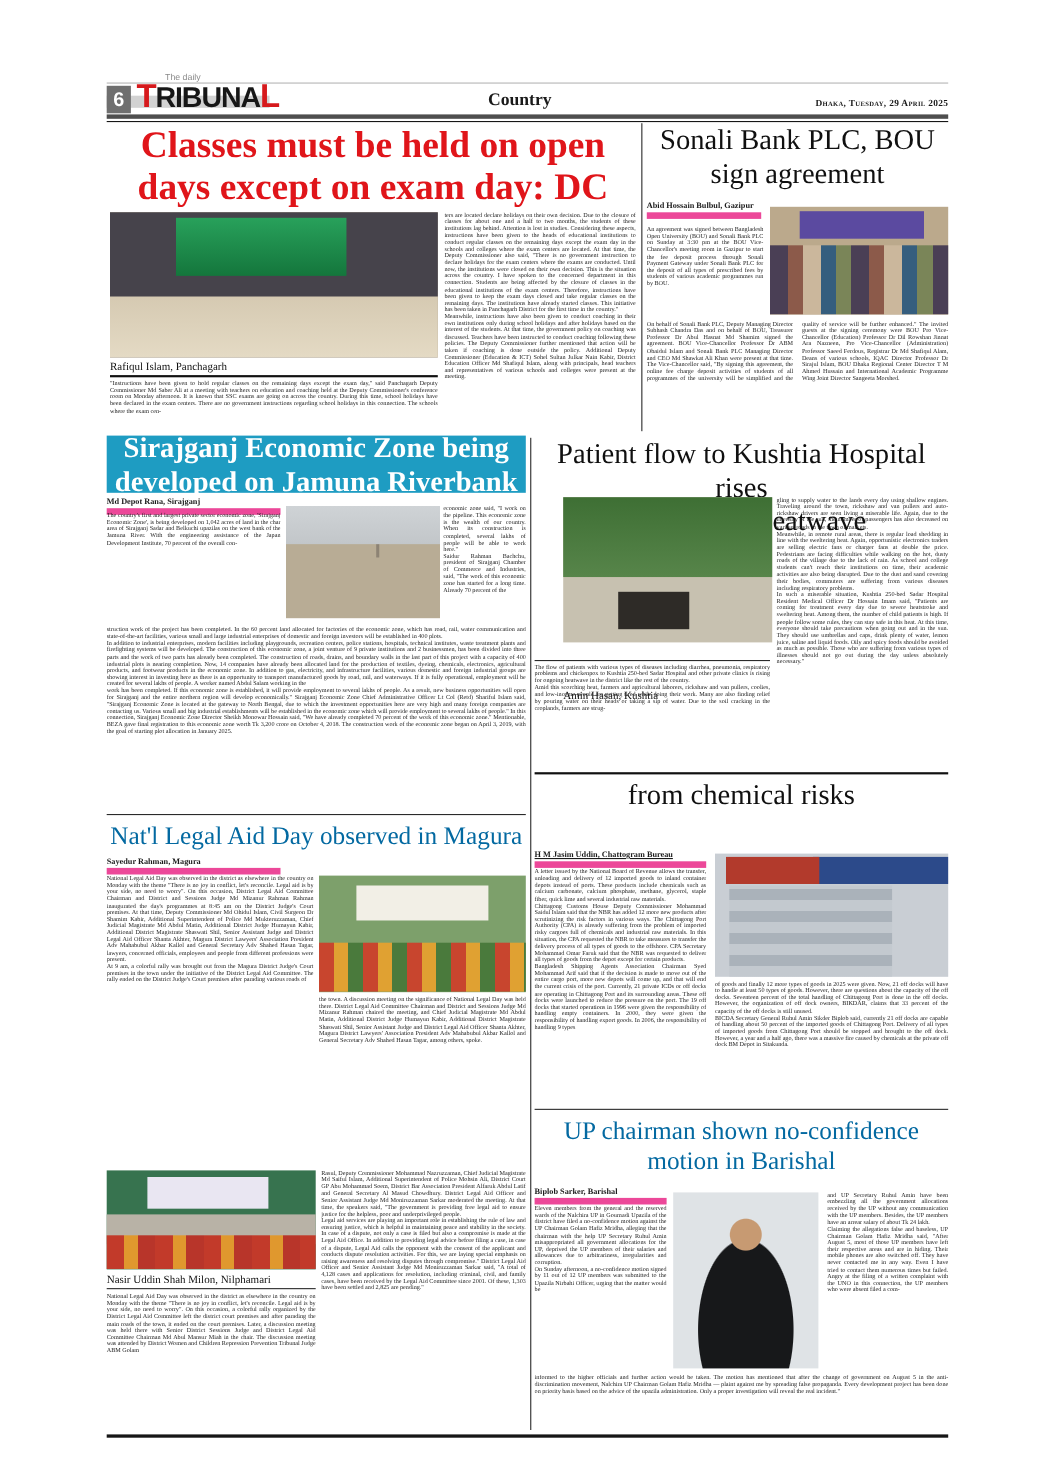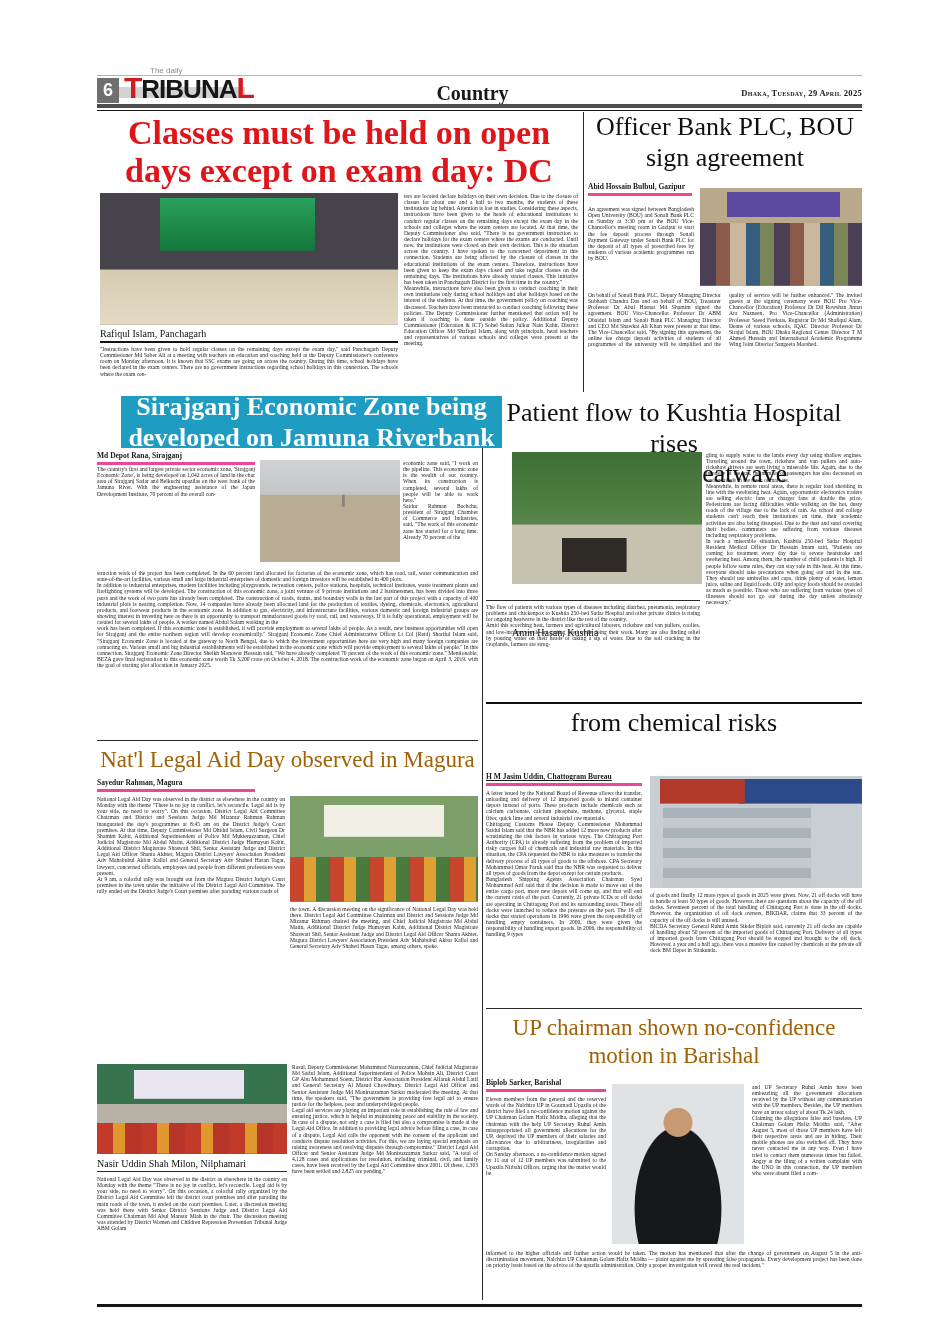--- a/index.html
+++ b/index.html
@@ -11,38 +11,38 @@
   .mast-strip{left:97px;top:87px;width:148px;height:11px;background:#d2d2d2;}
   .page-badge{left:97px;top:78px;width:22px;height:25px;background:#6f6f6f;color:#fff;
               font-family:"Liberation Sans",sans-serif;font-weight:bold;font-size:18px;
               display:flex;align-items:center;justify-content:center;}
   .mast{left:124px;top:66px;width:220px;height:36px;}
   .mast .daily{font-family:Liberation Sans, sans-serif;font-size:8px;color:#8a8a8a;
                margin-left:26px;display:block;line-height:9px;}
   .mast .word{font-family:"Liberation Sans",sans-serif;font-weight:bold;font-size:26px;
               line-height:26px;letter-spacing:-1px;color:#171717;}
   .mast .red{color:#d6191c;font-size:30px;}
-  .section-title{left:0;top:82px;width:945px;text-align:center;font-weight:bold;font-size:20px;}
+  .section-title{left:0;top:82px;width:945px;text-align:center;font-weight:bold;font-size:16px;}
   .dateline{left:600px;top:88px;width:262px;text-align:right;font-weight:bold;font-size:8.5px;
             font-variant:small-caps;letter-spacing:.3px;}
   .hdr-rule-a{left:97px;top:104px;width:765px;height:4px;background:#4e4e4e;}
   .hdr-rule-b{left:97px;top:110px;width:765px;height:1px;background:#161616;}
   
   .vrule{width:1px;background:#2a2a2a;}
   .hrule{height:1px;background:#2a2a2a;}
   .hrule2{height:2px;background:#111;}
   .bottom-rule{left:97px;top:1304px;width:765px;height:3px;background:#161616;}
   
   .body-col{overflow:hidden;text-align:justify;white-space:pre-line;
             font-size:5.6px;line-height:1.1;color:#1c1c1c;}
-  .byline{font-weight:bold;font-size:7.5px;border-bottom:3px solid #ec4899;padding-bottom:2px;}
+  .byline{font-weight:bold;font-size:7.5px;border-bottom:6px solid #ec4899;padding-bottom:2px;}
   .caption{font-size:10px;color:#111;}
   .hl-red{color:#e0151a;font-weight:bold;font-size:34px;line-height:1.12;text-align:center;}
   .hl{font-weight:500;font-size:26px;line-height:1.18;text-align:center;color:#101010;}
-  .hl-sm{font-weight:500;font-size:23px;line-height:1.2;text-align:center;color:#a16207;}
+  .hl-sm{font-weight:500;font-size:23px;line-height:1.2;text-align:center;color:#0369a1;}
   .banner{background:#1e9cc2;color:#fff;font-weight:bold;font-size:26px;line-height:1.0;
           text-align:center;display:flex;flex-direction:column;justify-content:center;gap:5px;}
   
   .photo{background-color:#9a9a92;}
   .ph-meeting{background-color:#9b8d7a;background-image:
       linear-gradient(#28a15b,#14763c),linear-gradient(#46434b,#46434b),linear-gradient(#d4c8b0,#e4dac4);
       background-size:52% 40%,100% 58%,100% 46%;background-position:42% 6%,0 0,0 100%;background-repeat:no-repeat;}
   .ph-group{background-color:#bba98c;background-image:
       linear-gradient(#5b4aa0,#5b4aa0),
       repeating-linear-gradient(90deg,#4a3f55 0 16px,#8c5a4a 16px 30px,#cbb79c 30px 46px,#355e7e 46px 60px,#7a8558 60px 74px);
@@ -97,29 +97,29 @@
     <div>days except on exam day: DC</div>
   </div>
   <div class="abs photo ph-meeting" style="left:100px;top:193px;width:298px;height:132px;"></div>
   <div class="abs caption" style="left:100px;top:328px;width:298px;">Rafiqul Islam, Panchagarh</div>
   <div class="abs hrule2" style="left:100px;top:341px;width:298px;"></div>
   <div class="abs body-col" style="left:100px;top:346px;width:298px;height:46px;">"Instructions have been given to hold regular classes on the remaining days except the exam day," said Panchagarh Deputy Commissioner Md Saber Ali at a meeting with teachers on education and coaching held at the Deputy Commissioner's conference room on Monday afternoon. It is known that SSC exams are going on across the country. During this time, school holidays have been declared in the exam centers. There are no government instructions regarding school holidays in this connection. The schools where the exam cen-</div>
   <div class="abs body-col" style="left:404px;top:193px;width:174px;height:199px;">ters are located declare holidays on their own decision. Due to the closure of classes for about one and a half to two months, the students of these institutions lag behind. Attention is lost in studies. Considering these aspects, instructions have been given to the heads of educational institutions to conduct regular classes on the remaining days except the exam day in the schools and colleges where the exam centers are located. At that time, the Deputy Commissioner also said, "There is no government instruction to declare holidays for the exam centers where the exams are conducted. Until now, the institutions were closed on their own decision. This is the situation across the country. I have spoken to the concerned department in this connection. Students are being affected by the closure of classes in the educational institutions of the exam centers. Therefore, instructions have been given to keep the exam days closed and take regular classes on the remaining days. The institutions have already started classes. This initiative has been taken in Panchagarh District for the first time in the country."
 Meanwhile, instructions have also been given to conduct coaching in their own institutions only during school holidays and after holidays based on the interest of the students. At that time, the government policy on coaching was discussed. Teachers have been instructed to conduct coaching following these policies. The Deputy Commissioner further mentioned that action will be taken if coaching is done outside the policy. Additional Deputy Commissioner (Education &amp; ICT) Sohel Sultan Julkar Nain Kabir, District Education Officer Md Shafiqul Islam, along with principals, head teachers and representatives of various schools and colleges were present at the meeting.</div>
 
   <div class="abs hl" style="left:588px;top:112px;width:274px;">
-    <div>Officer Bank PLC, BOU</div>
+    <div>Sonali Bank PLC, BOU</div>
     <div>sign agreement</div>
   </div>
   <div class="abs byline" style="left:588px;top:182px;width:104px;">Abid Hossain Bulbul, Gazipur</div>
   <div class="abs photo ph-group" style="left:700px;top:188px;width:162px;height:98px;"></div>
   <div class="abs body-col" style="left:588px;top:206px;width:106px;height:84px;">An agreement was signed between Bangladesh Open University (BOU) and Sonali Bank PLC on Sunday at 3:30 pm at the BOU Vice-Chancellor's meeting room in Gazipur to start the fee deposit process through Sonali Payment Gateway under Sonali Bank PLC for the deposit of all types of prescribed fees by students of various academic programmes run by BOU.</div>
   <div class="abs body-col" style="left:588px;top:292px;width:274px;height:100px;column-count:2;column-gap:8px;">On behalf of Sonali Bank PLC, Deputy Managing Director Subhash Chandra Das and on behalf of BOU, Treasurer Professor Dr Abul Hasnat Md Shamim signed the agreement. BOU Vice-Chancellor Professor Dr ABM Obaidul Islam and Sonali Bank PLC Managing Director and CEO Md Shawkat Ali Khan were present at that time. The Vice-Chancellor said, "By signing this agreement, the online fee charge deposit activities of students of all programmes of the university will be simplified and the quality of service will be further enhanced." The invited guests at the signing ceremony were BOU Pro Vice-Chancellor (Education) Professor Dr Dil Rowshan Jinnat Ara Nazneen, Pro Vice-Chancellor (Administration) Professor Saeed Ferdous, Registrar Dr Md Shafiqul Alam, Deans of various schools, IQAC Director Professor Dr Sirajul Islam, BOU Dhaka Regional Center Director T M Ahmed Hussain and International Academic Programme Wing Joint Director Sangeeta Morshed.</div>
 
-  <div class="abs banner" style="left:97px;top:396px;width:381px;height:52px;margin-left:24px;">
+  <div class="abs banner" style="left:97px;top:396px;width:381px;height:52px;">
     <div>Sirajganj Economic Zone being</div>
     <div>developed on Jamuna Riverbank</div>
   </div>
   <div class="abs byline" style="left:97px;top:451px;width:158px;">Md Depot Rana, Sirajganj</div>
   <div class="abs photo ph-construction" style="left:260px;top:460px;width:140px;height:102px;"></div>
   <div class="abs body-col" style="left:97px;top:466px;width:158px;height:100px;">The country's first and largest private sector economic zone, 'Sirajganj Economic Zone', is being developed on 1,042 acres of land in the char area of Sirajganj Sadar and Belkuchi upazilas on the west bank of the Jamuna River. With the engineering assistance of the Japan Development Institute, 70 percent of the overall con-</div>
   <div class="abs body-col" style="left:403px;top:460px;width:75px;height:104px;">economic zone said, "I work on the pipeline. This economic zone is the wealth of our country. When its construction is completed, several lakhs of people will be able to work here."
 Saidur Rahman Bachchu, president of Sirajganj Chamber of Commerce and Industries, said, "The work of this economic zone has started for a long time. Already 70 percent of the</div>
   <div class="abs body-col" style="left:97px;top:570px;width:381px;height:166px;">struction work of the project has been completed. In the 60 percent land allocated for factories of the economic zone, which has road, rail, water communication and state-of-the-art facilities, various small and large industrial enterprises of domestic and foreign investors will be established in 400 plots.
 In addition to industrial enterprises, modern facilities including playgrounds, recreation centers, police stations, hospitals, technical institutes, waste treatment plants and firefighting systems will be developed. The construction of this economic zone, a joint venture of 9 private institutions and 2 businessmen, has been divided into three parts and the work of two parts has already been completed. The construction of roads, drains, and boundary walls in the last part of this project with a capacity of 400 industrial plots is nearing completion. Now, 14 companies have already been allocated land for the production of textiles, dyeing, chemicals, electronics, agricultural products, and footwear products in the economic zone. In addition to gas, electricity, and infrastructure facilities, various domestic and foreign industrial groups are showing interest in investing here as there is an opportunity to transport manufactured goods by road, rail, and waterways. If it is fully operational, employment will be created for several lakhs of people. A worker named Abdul Salam working in the

